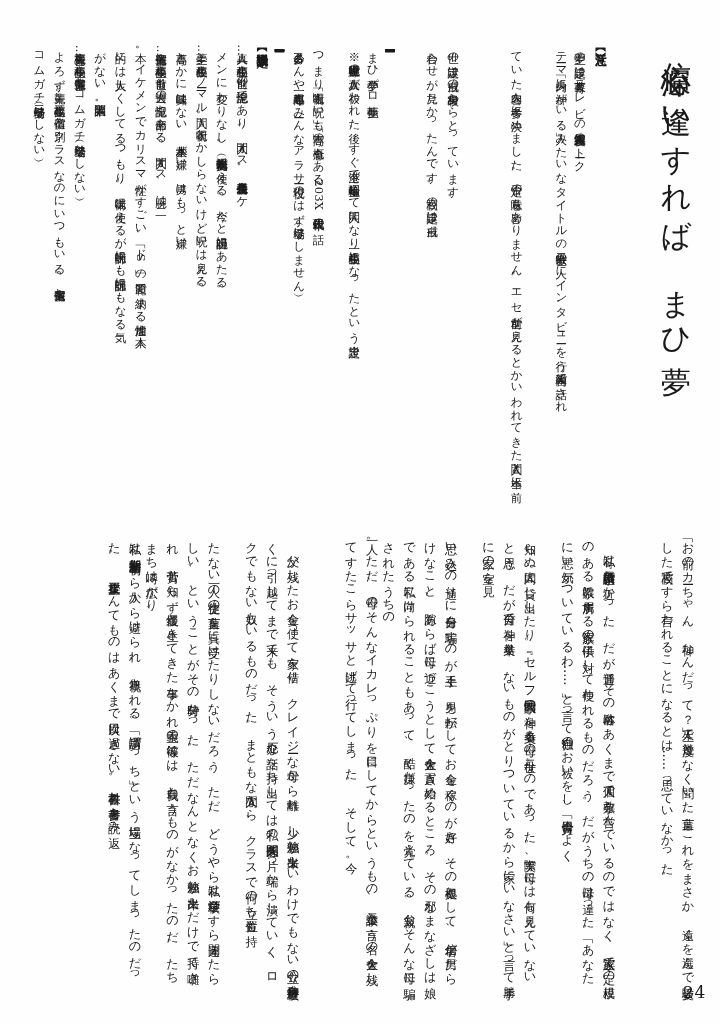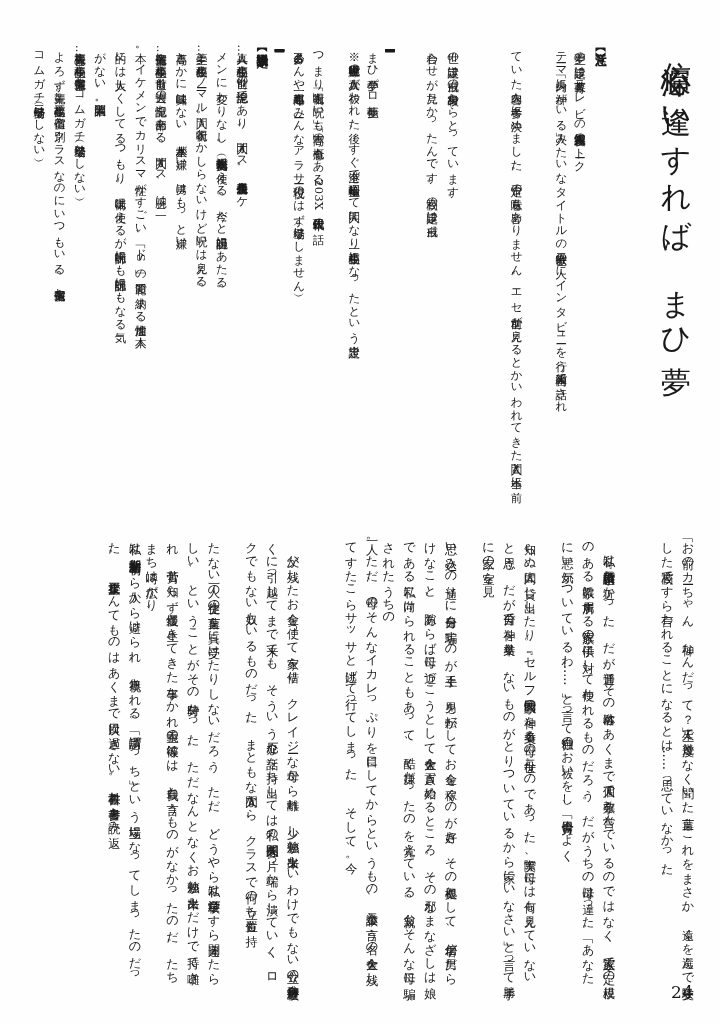--- a/index.html
+++ b/index.html
@@ -97,21 +97,21 @@
     line-height: 1.70;
     letter-spacing: 0.012em;
     height: 444px;
     text-align: justify;
     text-justify: inter-character;
   }
 
   
   #page-number {
     position: absolute;
-    right: 26px;
+    right: 14px;
     bottom: 22px;
     font-size: 17px;
     font-family: "DejaVu Serif", "Liberation Serif", serif;
     letter-spacing: 0.04em;
     color: #1a1a1a;
   }
 </style>
 </head>
 <body>
 

